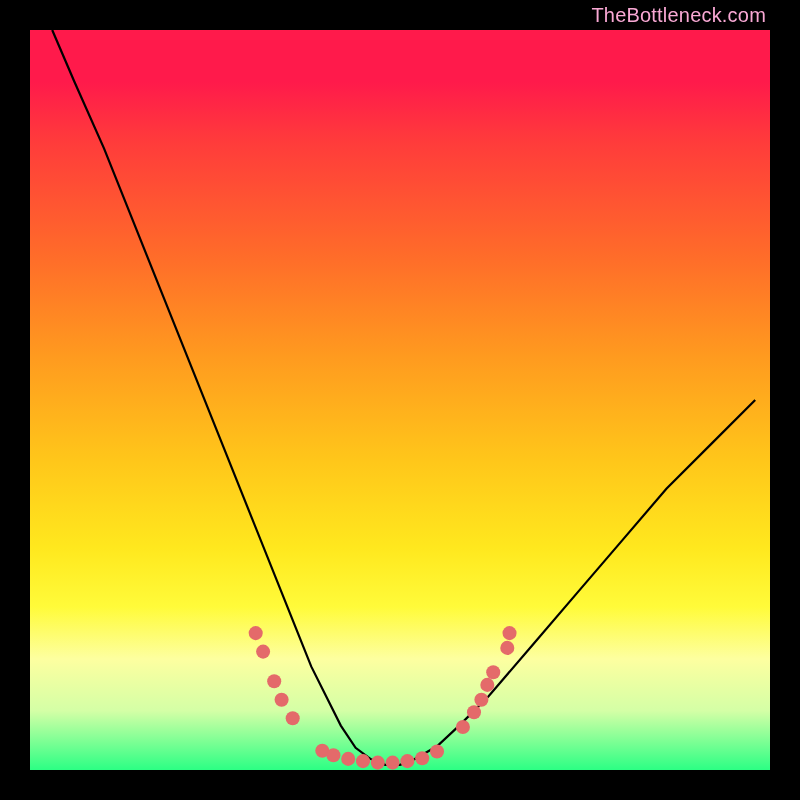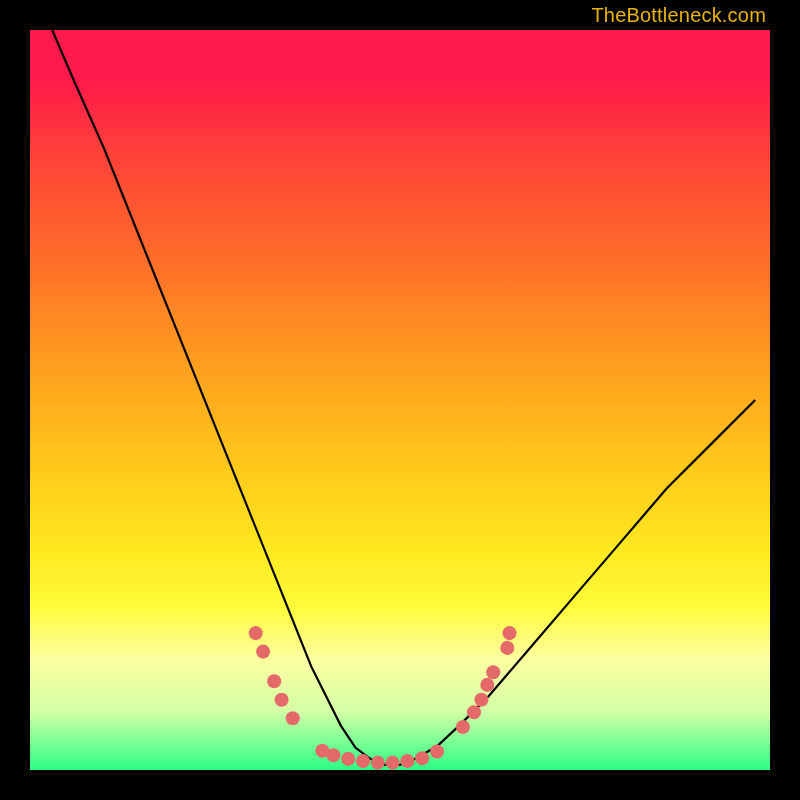--- a/index.html
+++ b/index.html
@@ -34,21 +34,21 @@
       #fffb3a 78%,
       #fdffa0 85%,
       #d4ffa6 92%,
       #2cff84 100%
     );
   }
   .watermark {
     position: absolute;
     top: 4px;
     right: 34px;
-    color: #eab308;
+    color: #f9a8d4;
     font-size: 20px;
     font-weight: 400;
     letter-spacing: 0.2px;
   }
   svg.curve {
     position: absolute;
     left: 0;
     top: 0;
     width: 740px;
     height: 740px;

